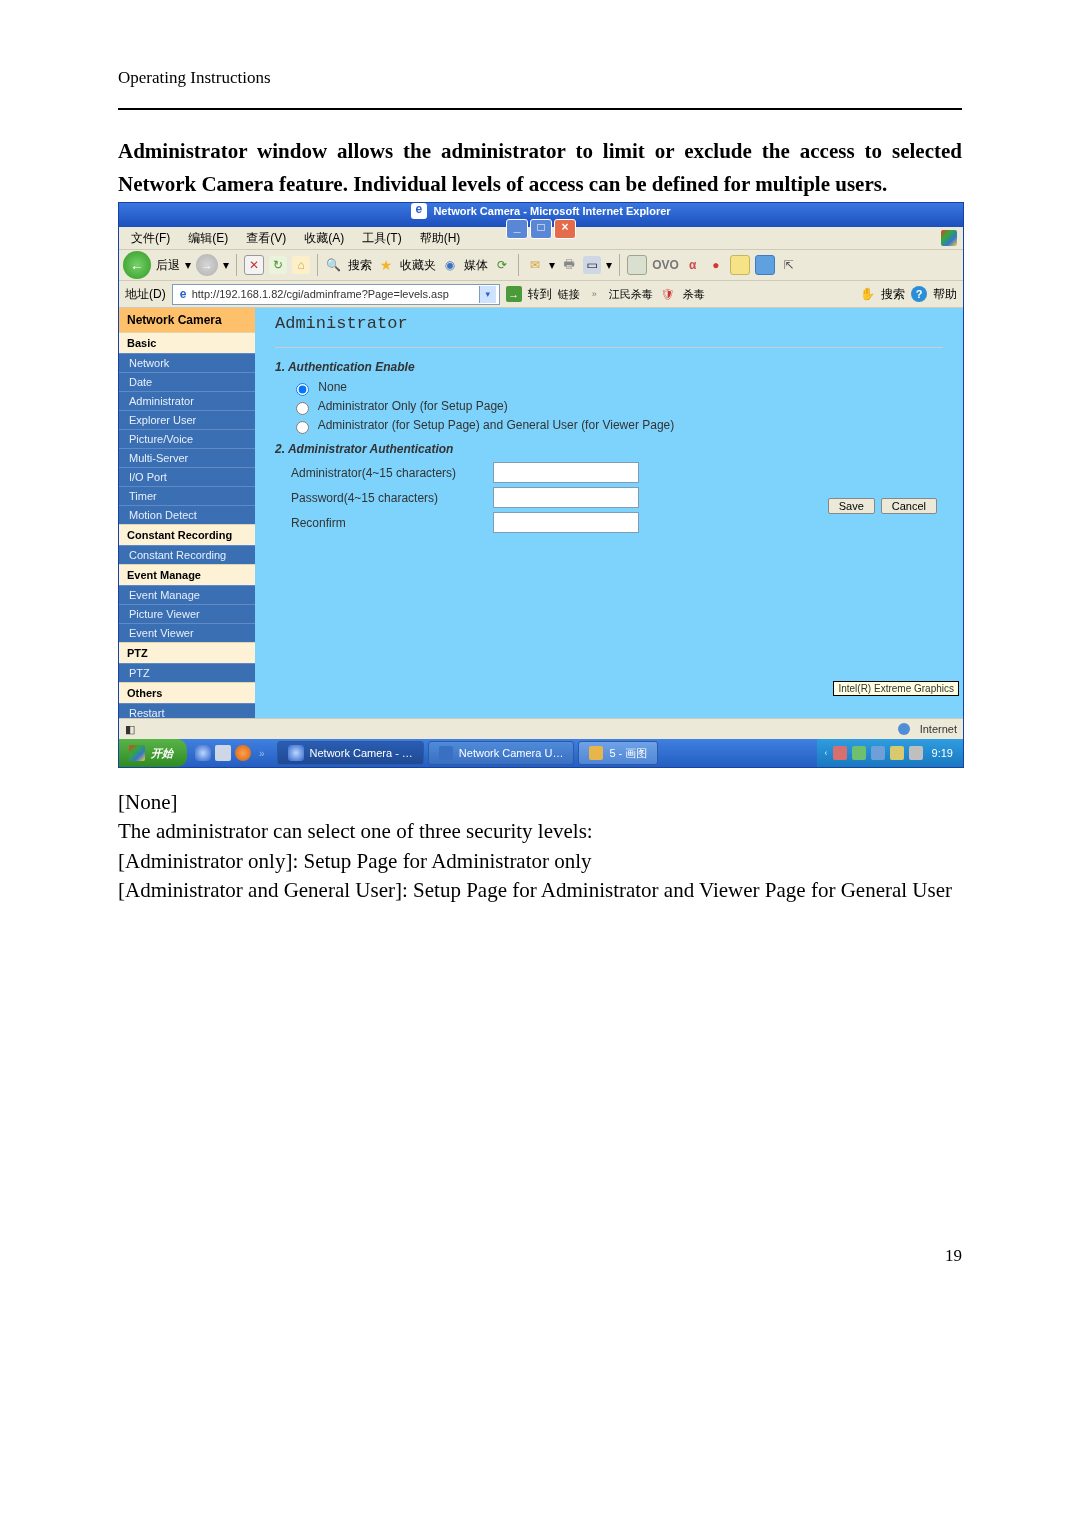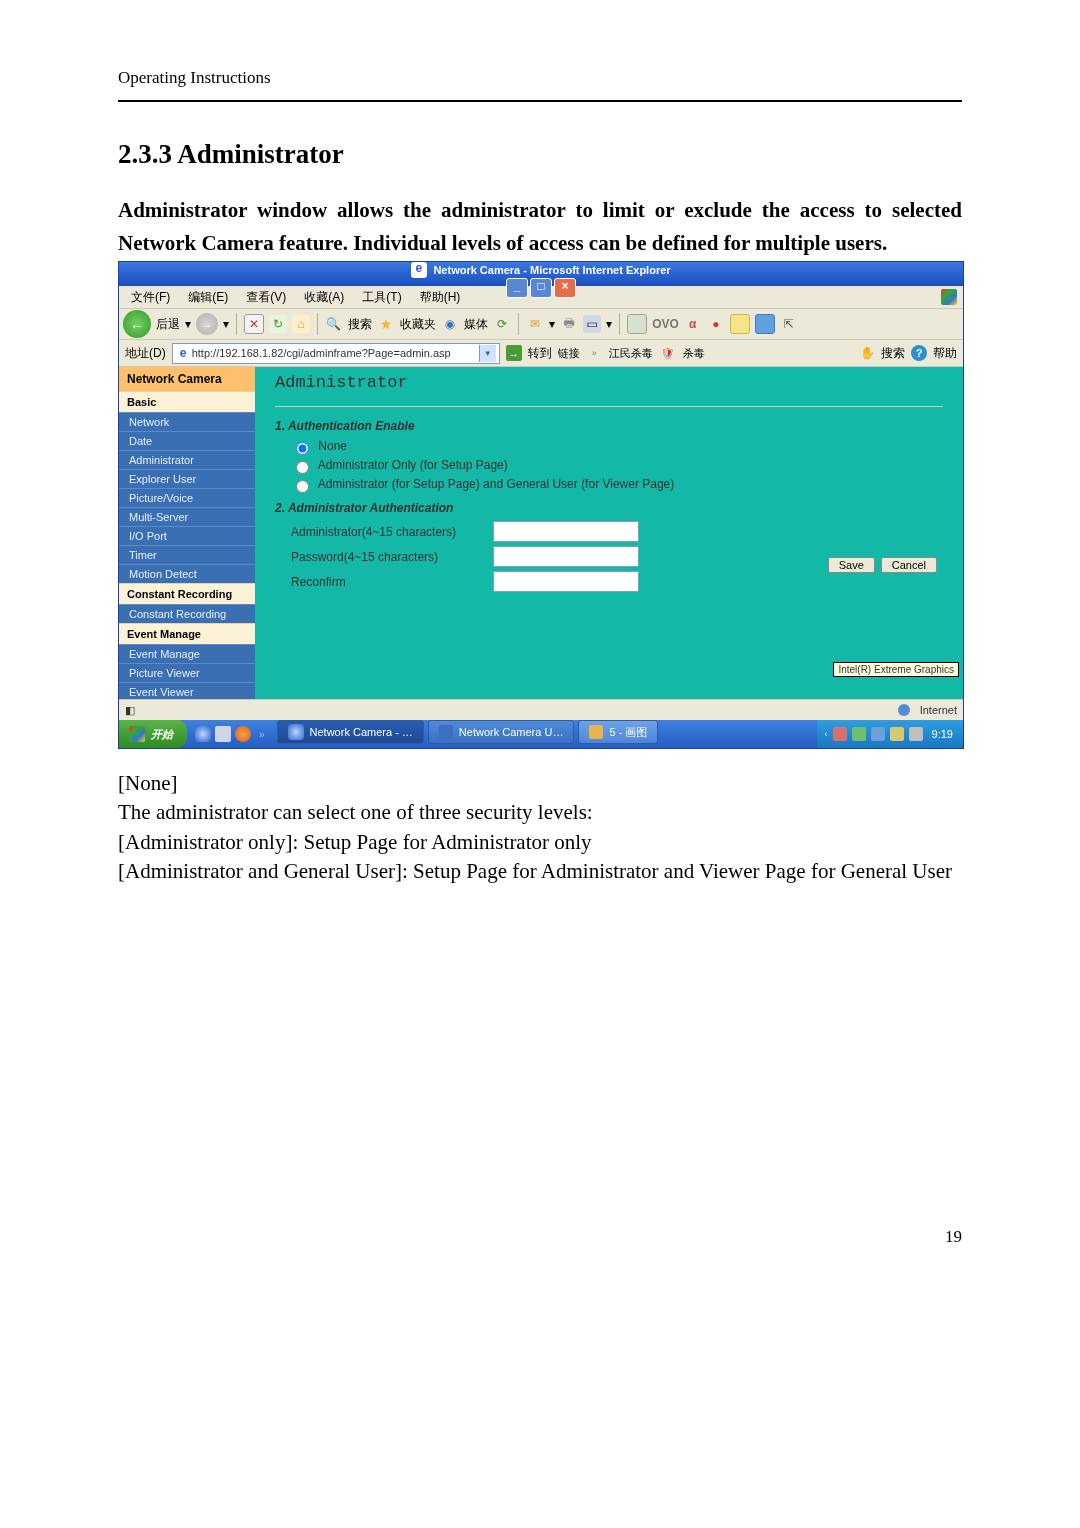--- a/index.html
+++ b/index.html
@@ -8,23 +8,23 @@
     font-family: "Times New Roman", serif;
     background: #fff;
     color: #000;
     width: 1080px;
   }
   .page {
     padding: 68px 118px 80px 118px;
   }
   .running-header {
     font-size: 17px;
-    padding-bottom: 12px;
+    padding-bottom: 20px;
     border-bottom: 2px solid #000;
-    margin-bottom: 37px;
+    margin-bottom: 25px;
   }
   .section-heading {
     font-size: 27px;
     font-weight: bold;
     margin-bottom: 24px;
   }
   .body-text {
     font-size: 21px;
     line-height: 1.55;
     text-align: justify;
@@ -214,22 +214,22 @@
   .i-hand { color:#d8a640; }
   .help-q {
     width:16px; height:16px; border-radius:50%;
     background:#2c8fd6; color:#fff;
     text-align:center; line-height:16px;
     font-weight:bold; font-size:11px;
   }
 
   .content {
     display: flex;
-    background: #14b8a6;
-    height: 332px;
+    background: #7dd3fc;
+    height: 410px;
   }
 
   .sb {
     width: 136px;
     font-size: 11px;
     overflow:hidden;
   }
   .sb-camera {
     background: #ffc06c;
     color: #000;
@@ -311,20 +311,21 @@
     background:#ffffe1;
     border:1px solid #000;
     font-size:10px;
     padding:1px 4px;
   }
 
   .taskbar {
     height: 28px;
     background: linear-gradient(#3f80e0,#245ec1);
     display: flex;
+    align-items: center;
     font-size: 11px;
     color:#fff;
   }
   .start-btn {
     height: 28px;
     padding: 0 14px 0 10px;
     background: linear-gradient(#58b348,#2f8a22);
     display:flex; align-items:center; gap:6px;
     font-weight:bold;
     font-style: italic;
@@ -367,21 +368,20 @@
 
   .browser-wrap { position:relative; }
 
 </style>
 </head>
 <body>
 
 <div class="page">
   <div class="running-header">Operating Instructions</div>
 
-  <div class="section-heading">2.3.3 Administrator</div>
 
   <div class="body-text">Administrator window allows the administrator to limit or exclude the access to selected Network Camera feature. Individual levels of access can be defined for multiple users.</div>
 
   <div class="browser-wrap">
   <div class="browser">
 
     <div class="titlebar">
       <div class="titlebar-left">
         <span class="ie-logo"></span>
         <span>Network Camera - Microsoft Internet Explorer</span>
@@ -436,21 +436,21 @@
       <div class="tb-icn i-red">●</div>
       <div class="tb-icn i-yel"> </div>
       <div class="tb-icn i-blu"></div>
       <div class="tb-icn i-link">⇱</div>
     </div>
 
     <div class="addrbar">
       <span>地址(D)</span>
       <div class="addr-field">
         <span class="ie-logo" style="width:12px;height:12px;"></span>
-        <span>http://192.168.1.82/cgi/adminframe?Page=admin.asp</span>
+        <span>http://192.168.1.82/cgi/adminframe?Page=levels.asp</span>
         <span class="addr-drop">▾</span>
       </div>
       <div class="go-arrow">→</div>
       <span>转到</span>
       <div class="addr-links">
         <span>链接</span>
         <span class="chevr">»</span>
         <span>江民杀毒</span>
         <span style="color:#c33;">🛡</span>
         <span>杀毒</span>

